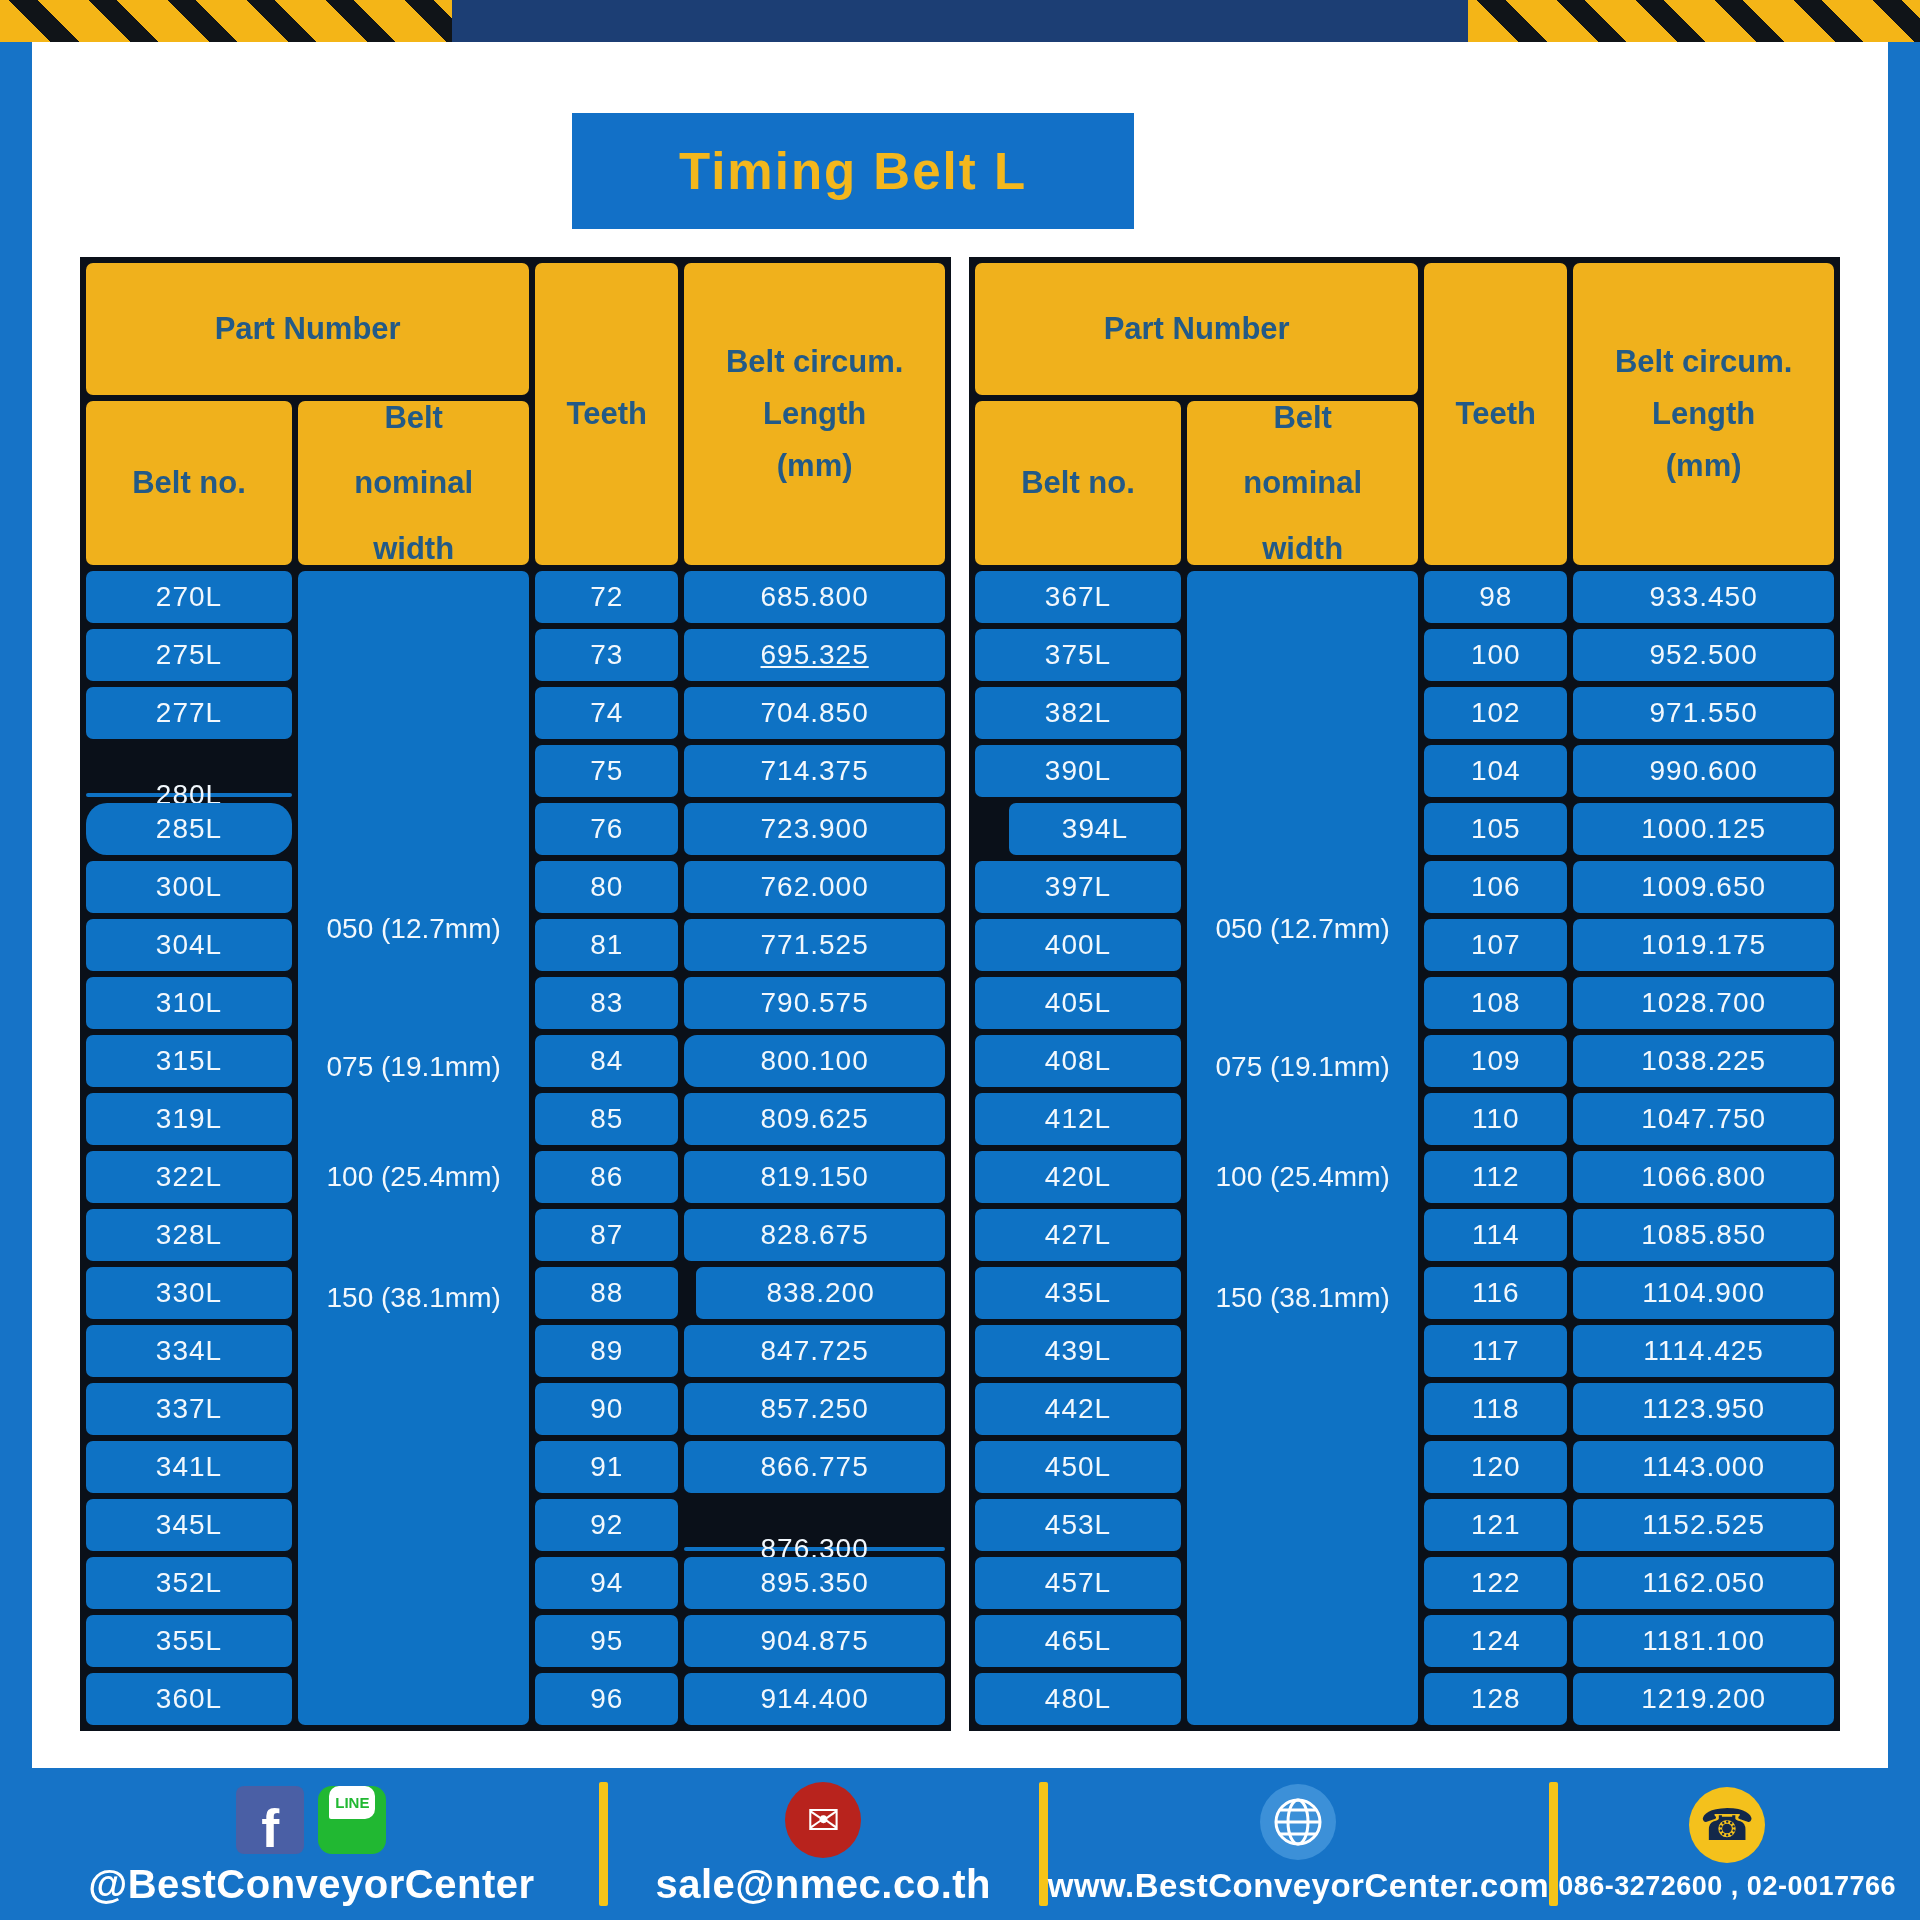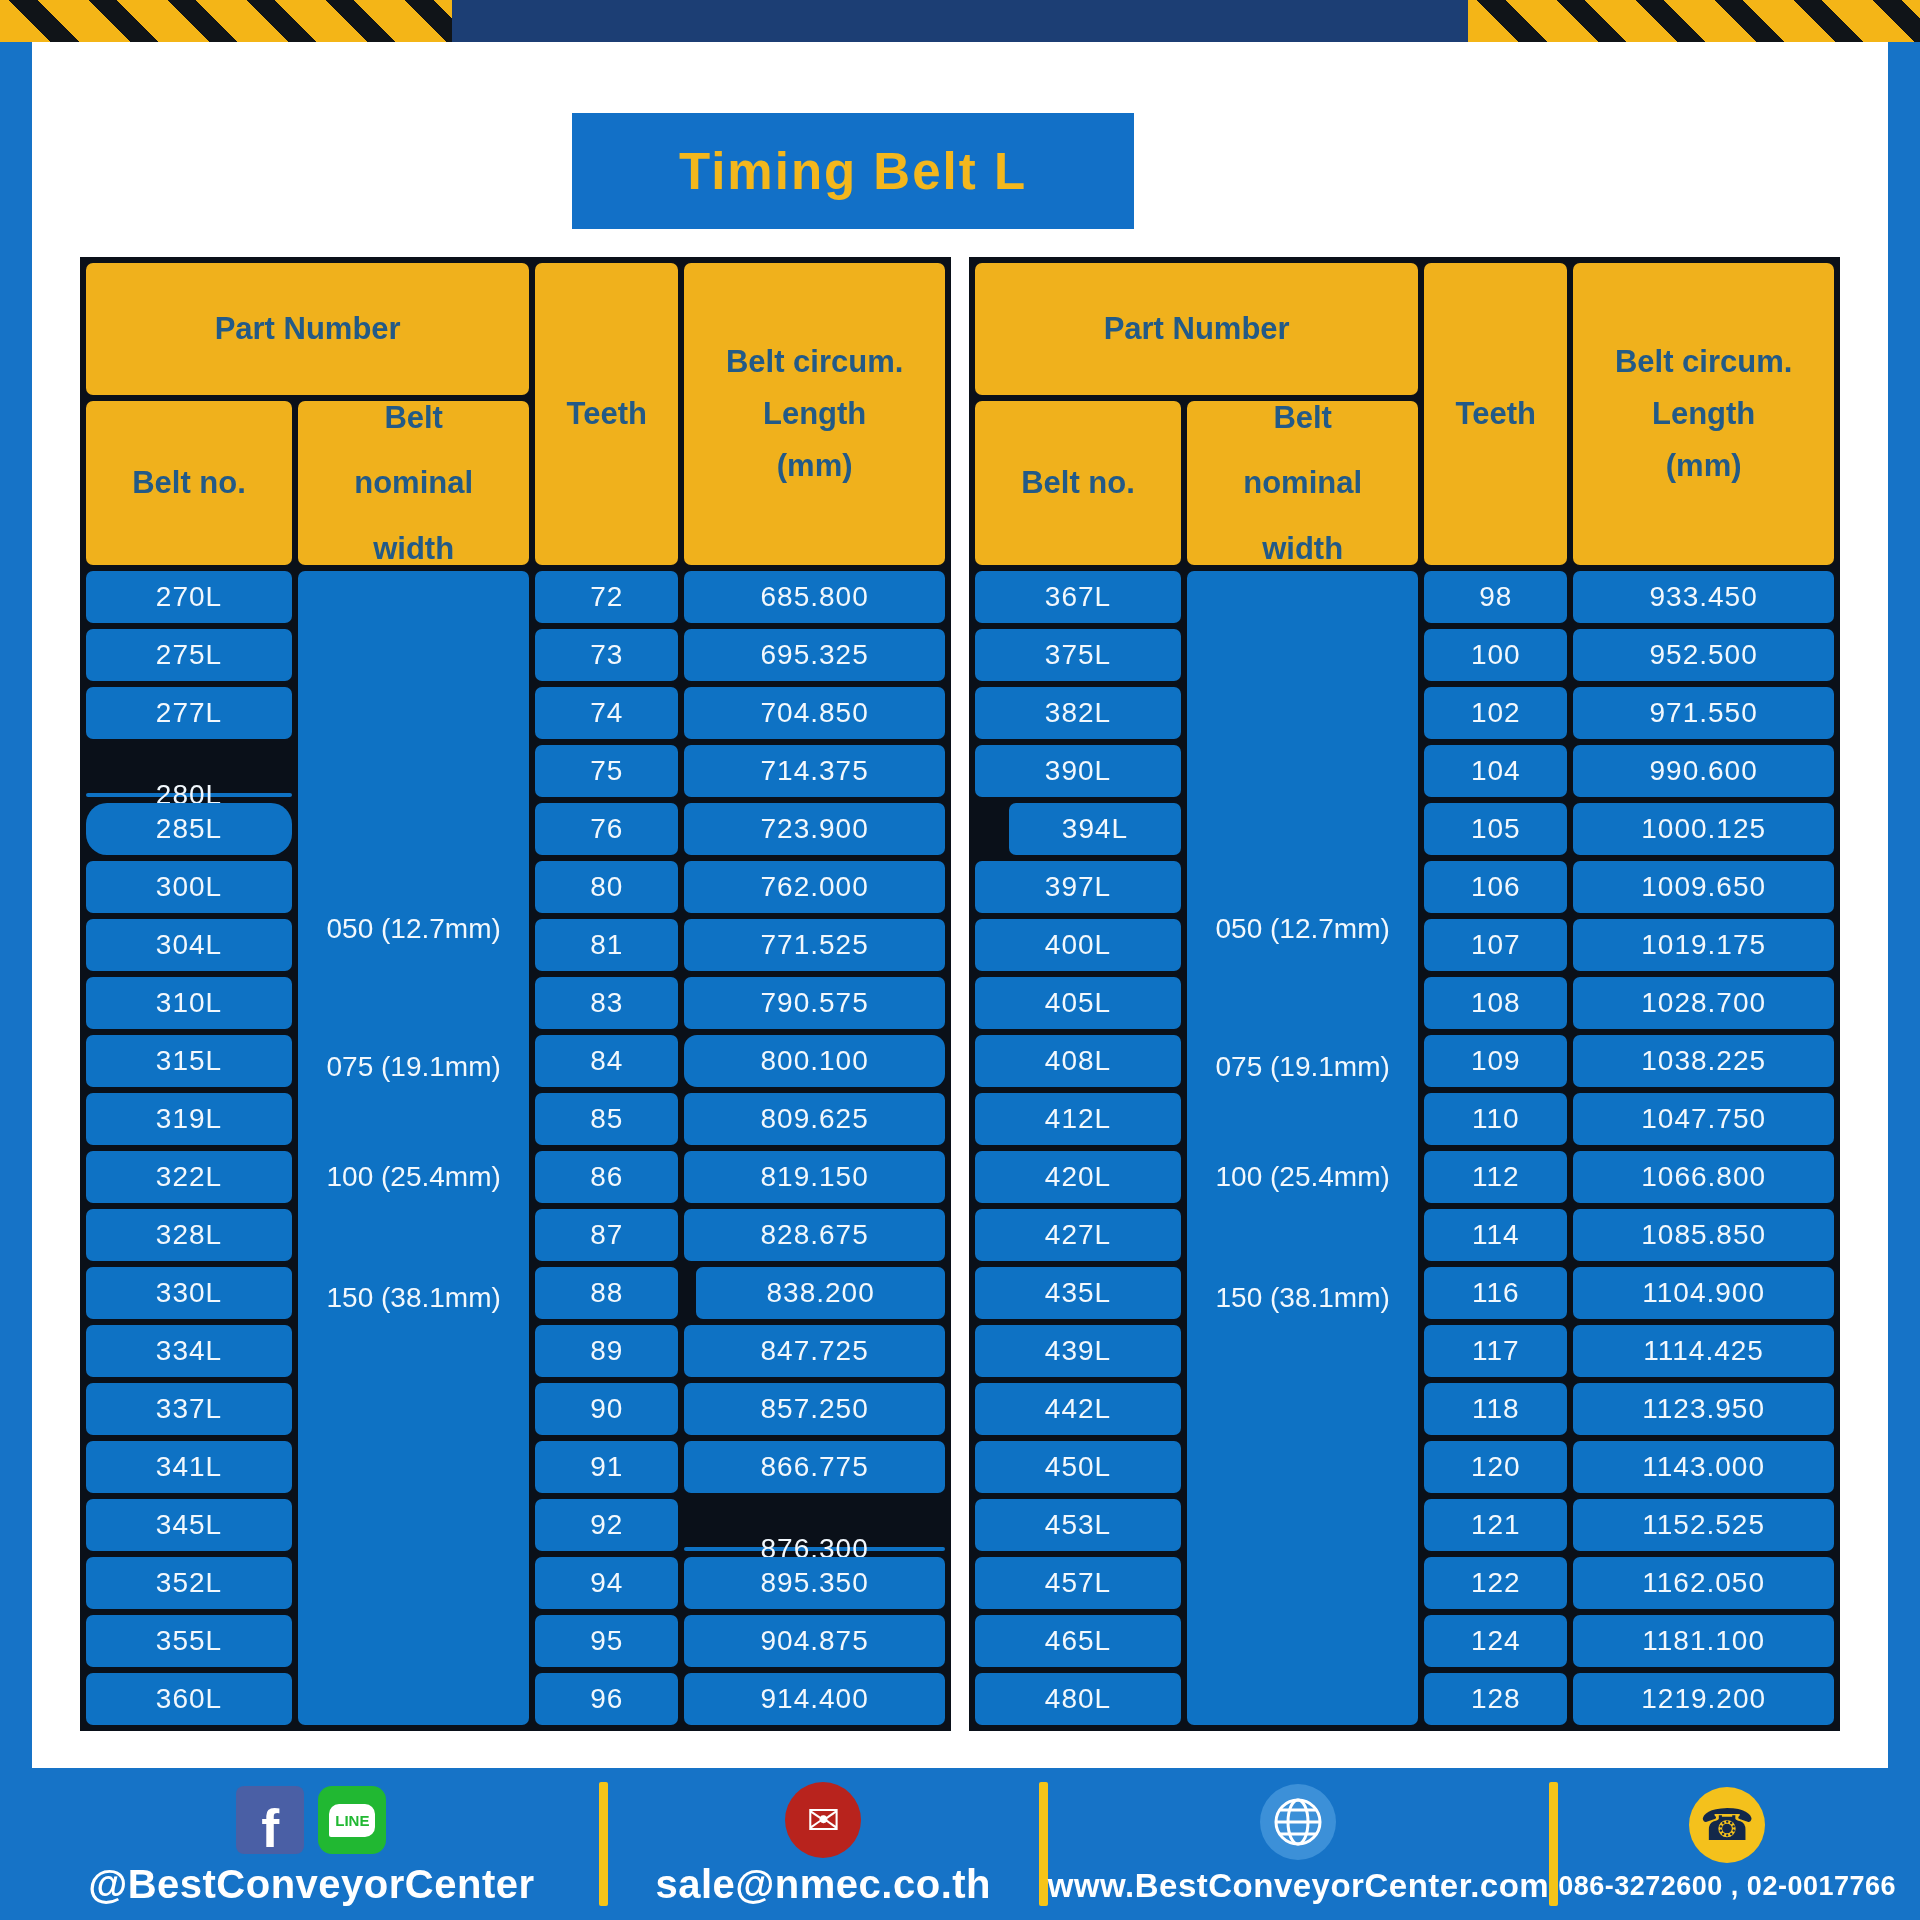--- a/index.html
+++ b/index.html
@@ -54,21 +54,21 @@
   
   .footer{flex:0 0 152px;background:var(--frameBlue);display:flex;align-items:stretch;padding:6px 24px;}
   .fsec{display:flex;flex-direction:column;align-items:center;justify-content:space-evenly;padding:4px 0;}
   .fsec.s1{flex:36 1 0;} .fsec.s2{flex:27 1 0;} .fsec.s3{flex:22 1 0;} .fsec.s4{flex:15 1 0;}
   .vsep{flex:0 0 9px;background:#f5c418;border-radius:2px;margin:8px 0;}
   .ftext{color:#fff;font-weight:bold;font-size:40px;white-space:nowrap;letter-spacing:.5px;}
   .ftext.www{font-size:33px;} .ftext.phone{font-size:27px;}
   .icons-row{display:flex;gap:14px;align-items:center;height:78px;}
   .fb{width:68px;height:68px;border-radius:8px;background:#4a5fa5;color:#fff;font-size:54px;font-weight:bold;
       display:flex;align-items:flex-end;justify-content:center;line-height:.95;overflow:hidden;}
-  .line{width:68px;height:68px;border-radius:14px;background:#21b832;display:flex;align-items:center;justify-content:center;}
+  .line{width:68px;height:68px;border-radius:14px;background:#21b832;display:flex;align-items:flex-start;justify-content:center;}
   .line .bubble{background:#fff;color:#21b832;font-size:15px;font-weight:bold;border-radius:10px 10px 10px 2px;
       padding:8px 6px;letter-spacing:0;}
   .mail{width:76px;height:76px;border-radius:50%;background:#b8231d;color:#fff;font-size:40px;
       display:flex;align-items:center;justify-content:center;}
   .globe{width:76px;height:76px;border-radius:50%;background:#3c90d8;display:flex;align-items:center;justify-content:center;}
   .phone-ic{width:76px;height:76px;border-radius:50%;background:#f4c11c;color:#13284a;font-size:44px;
       display:flex;align-items:center;justify-content:center;}
 </style>
 </head>
 <body>
@@ -105,21 +105,21 @@
           <span class="wl wl0">050 (12.7mm)</span>
           <span class="wl wl1">075 (19.1mm)</span>
           <span class="wl wl2">100 (25.4mm)</span>
           <span class="wl wl3">150 (38.1mm)</span>
         </div>
       <div class="cell dcell" style="grid-area: 3 / 1;">270L</div>
           <div class="cell dcell" style="grid-area: 3 / 3;">72</div>
           <div class="cell dcell" style="grid-area: 3 / 4;">685.800</div>
           <div class="cell dcell" style="grid-area: 4 / 1;">275L</div>
           <div class="cell dcell" style="grid-area: 4 / 3;">73</div>
-          <div class="cell dcell" style="grid-area: 4 / 4;">695.325</div>
+          <div class="cell dcell" style="grid-area: 4 / 4; text-decoration: underline;">695.325</div>
           <div class="cell dcell" style="grid-area: 5 / 1;">277L</div>
           <div class="cell dcell" style="grid-area: 5 / 3;">74</div>
           <div class="cell dcell" style="grid-area: 5 / 4;">704.850</div>
           <div class="cell dcell" style="grid-area: 6 / 1; margin-top: 48px;">280L</div>
           <div class="cell dcell" style="grid-area: 6 / 3;">75</div>
           <div class="cell dcell" style="grid-area: 6 / 4;">714.375</div>
           <div class="cell dcell" style="grid-area: 7 / 1; border-radius: 21px;">285L</div>
           <div class="cell dcell" style="grid-area: 7 / 3;">76</div>
           <div class="cell dcell" style="grid-area: 7 / 4;">723.900</div>
           <div class="cell dcell" style="grid-area: 8 / 1;">300L</div>

